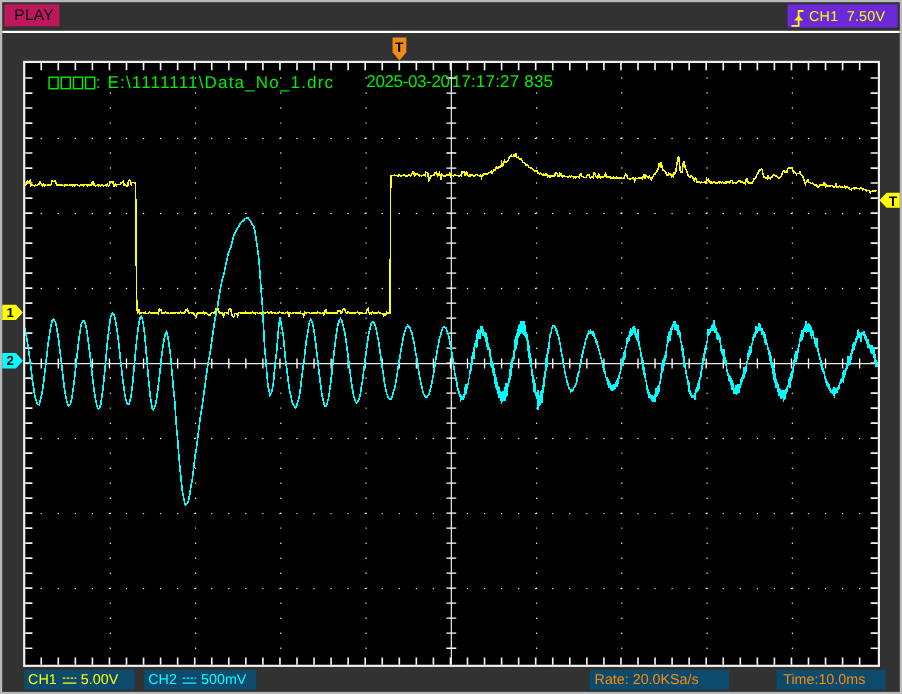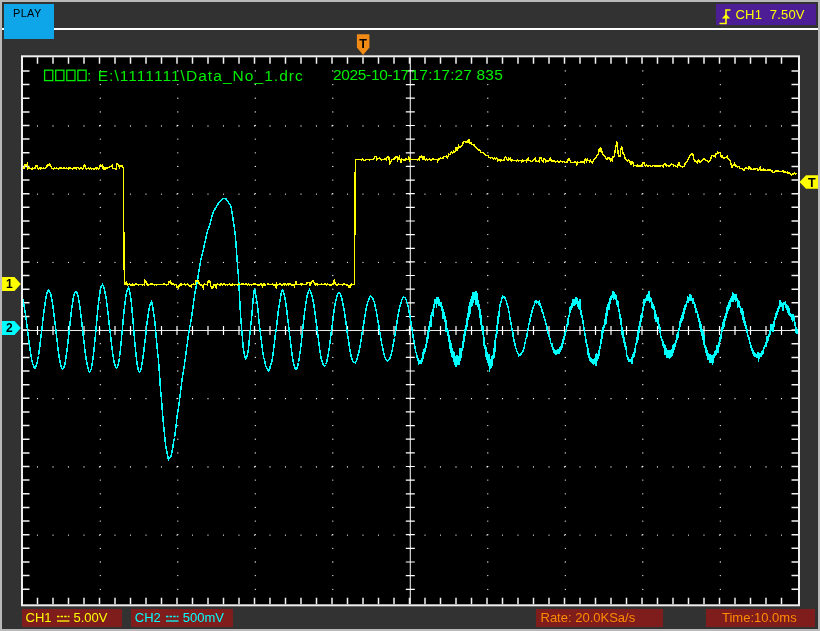--- a/index.html
+++ b/index.html
@@ -1,23 +1,23 @@
 <!DOCTYPE html>
 <html><head><meta charset="utf-8"><style>
 html,body{margin:0;padding:0}
 body{width:820px;height:631px;position:relative;background:#323232;overflow:hidden;
      font-family:"Liberation Sans",sans-serif;}
 .frame{position:absolute;left:0;top:0;right:0;bottom:0;border:2px solid #b9b9b9;pointer-events:none;z-index:50}
 .wline{position:absolute;left:2px;top:28px;width:816px;height:2px;background:#fff}
-.play{position:absolute;left:4px;top:4px;width:50px;height:35px;background:#0ea5e9;
-      color:#000;font-size:11px;line-height:19.5px;padding-left:9px;box-sizing:border-box;letter-spacing:0.3px}
-.trigbox{position:absolute;left:715.5px;top:3.7px;width:100px;height:21px;background:#4c1d95;color:#ffef00}
+.play{position:absolute;left:4px;top:4px;width:50px;height:20px;background:#be185d;
+      color:#000;font-size:14px;line-height:19.5px;padding-left:9px;box-sizing:border-box;letter-spacing:0.3px}
+.trigbox{position:absolute;left:715.5px;top:3.7px;width:100px;height:21px;background:#6d28d9;color:#ffef00}
 .trigbox span{position:absolute;left:20px;top:3px;font-size:13px;color:#ffff00;letter-spacing:0.2px}
 .gtxt{position:absolute;color:#00ef00;font-size:15.5px;z-index:5}
-.box{position:absolute;top:608.5px;height:18.8px;background:#7f1d1d;font-size:13px;line-height:18.8px;white-space:nowrap}
+.box{position:absolute;top:608.5px;height:18.8px;background:#0c4a6e;font-size:13px;line-height:18.8px;white-space:nowrap}
 .cpl{display:inline-block;vertical-align:-1px;margin:0 4px}
 .org{color:#ff8b00}
 </style></head>
 <body>
 <svg width="820" height="631" viewBox="0 0 820 631" style="position:absolute;left:0;top:0">
 <rect x="22" y="56.3" width="777" height="549" fill="#000"></rect>
 <path fill="none" stroke="#ffffff" stroke-width="1.3" stroke-linecap="round" d="M37.5 125.9v0.01 M53 125.9v0.01 M68.5 125.9v0.01 M84 125.9v0.01 M99.5 125.9v0.01 M115 125.9v0.01 M130.5 125.9v0.01 M146 125.9v0.01 M161.5 125.9v0.01 M177 125.9v0.01 M192.5 125.9v0.01 M208 125.9v0.01 M223.5 125.9v0.01 M239 125.9v0.01 M254.5 125.9v0.01 M270 125.9v0.01 M285.5 125.9v0.01 M301 125.9v0.01 M316.5 125.9v0.01 M332 125.9v0.01 M347.5 125.9v0.01 M363 125.9v0.01 M378.5 125.9v0.01 M394 125.9v0.01 M409.5 125.9v0.01 M425 125.9v0.01 M440.5 125.9v0.01 M456 125.9v0.01 M471.5 125.9v0.01 M487 125.9v0.01 M502.5 125.9v0.01 M518 125.9v0.01 M533.5 125.9v0.01 M549 125.9v0.01 M564.5 125.9v0.01 M580 125.9v0.01 M595.5 125.9v0.01 M611 125.9v0.01 M626.5 125.9v0.01 M642 125.9v0.01 M657.5 125.9v0.01 M673 125.9v0.01 M688.5 125.9v0.01 M704 125.9v0.01 M719.5 125.9v0.01 M735 125.9v0.01 M750.5 125.9v0.01 M766 125.9v0.01 M781.5 125.9v0.01 M37.5 194.1v0.01 M53 194.1v0.01 M68.5 194.1v0.01 M84 194.1v0.01 M99.5 194.1v0.01 M115 194.1v0.01 M130.5 194.1v0.01 M146 194.1v0.01 M161.5 194.1v0.01 M177 194.1v0.01 M192.5 194.1v0.01 M208 194.1v0.01 M223.5 194.1v0.01 M239 194.1v0.01 M254.5 194.1v0.01 M270 194.1v0.01 M285.5 194.1v0.01 M301 194.1v0.01 M316.5 194.1v0.01 M332 194.1v0.01 M347.5 194.1v0.01 M363 194.1v0.01 M378.5 194.1v0.01 M394 194.1v0.01 M409.5 194.1v0.01 M425 194.1v0.01 M440.5 194.1v0.01 M456 194.1v0.01 M471.5 194.1v0.01 M487 194.1v0.01 M502.5 194.1v0.01 M518 194.1v0.01 M533.5 194.1v0.01 M549 194.1v0.01 M564.5 194.1v0.01 M580 194.1v0.01 M595.5 194.1v0.01 M611 194.1v0.01 M626.5 194.1v0.01 M642 194.1v0.01 M657.5 194.1v0.01 M673 194.1v0.01 M688.5 194.1v0.01 M704 194.1v0.01 M719.5 194.1v0.01 M735 194.1v0.01 M750.5 194.1v0.01 M766 194.1v0.01 M781.5 194.1v0.01 M37.5 262.3v0.01 M53 262.3v0.01 M68.5 262.3v0.01 M84 262.3v0.01 M99.5 262.3v0.01 M115 262.3v0.01 M130.5 262.3v0.01 M146 262.3v0.01 M161.5 262.3v0.01 M177 262.3v0.01 M192.5 262.3v0.01 M208 262.3v0.01 M223.5 262.3v0.01 M239 262.3v0.01 M254.5 262.3v0.01 M270 262.3v0.01 M285.5 262.3v0.01 M301 262.3v0.01 M316.5 262.3v0.01 M332 262.3v0.01 M347.5 262.3v0.01 M363 262.3v0.01 M378.5 262.3v0.01 M394 262.3v0.01 M409.5 262.3v0.01 M425 262.3v0.01 M440.5 262.3v0.01 M456 262.3v0.01 M471.5 262.3v0.01 M487 262.3v0.01 M502.5 262.3v0.01 M518 262.3v0.01 M533.5 262.3v0.01 M549 262.3v0.01 M564.5 262.3v0.01 M580 262.3v0.01 M595.5 262.3v0.01 M611 262.3v0.01 M626.5 262.3v0.01 M642 262.3v0.01 M657.5 262.3v0.01 M673 262.3v0.01 M688.5 262.3v0.01 M704 262.3v0.01 M719.5 262.3v0.01 M735 262.3v0.01 M750.5 262.3v0.01 M766 262.3v0.01 M781.5 262.3v0.01 M37.5 398.7v0.01 M53 398.7v0.01 M68.5 398.7v0.01 M84 398.7v0.01 M99.5 398.7v0.01 M115 398.7v0.01 M130.5 398.7v0.01 M146 398.7v0.01 M161.5 398.7v0.01 M177 398.7v0.01 M192.5 398.7v0.01 M208 398.7v0.01 M223.5 398.7v0.01 M239 398.7v0.01 M254.5 398.7v0.01 M270 398.7v0.01 M285.5 398.7v0.01 M301 398.7v0.01 M316.5 398.7v0.01 M332 398.7v0.01 M347.5 398.7v0.01 M363 398.7v0.01 M378.5 398.7v0.01 M394 398.7v0.01 M409.5 398.7v0.01 M425 398.7v0.01 M440.5 398.7v0.01 M456 398.7v0.01 M471.5 398.7v0.01 M487 398.7v0.01 M502.5 398.7v0.01 M518 398.7v0.01 M533.5 398.7v0.01 M549 398.7v0.01 M564.5 398.7v0.01 M580 398.7v0.01 M595.5 398.7v0.01 M611 398.7v0.01 M626.5 398.7v0.01 M642 398.7v0.01 M657.5 398.7v0.01 M673 398.7v0.01 M688.5 398.7v0.01 M704 398.7v0.01 M719.5 398.7v0.01 M735 398.7v0.01 M750.5 398.7v0.01 M766 398.7v0.01 M781.5 398.7v0.01 M37.5 466.9v0.01 M53 466.9v0.01 M68.5 466.9v0.01 M84 466.9v0.01 M99.5 466.9v0.01 M115 466.9v0.01 M130.5 466.9v0.01 M146 466.9v0.01 M161.5 466.9v0.01 M177 466.9v0.01 M192.5 466.9v0.01 M208 466.9v0.01 M223.5 466.9v0.01 M239 466.9v0.01 M254.5 466.9v0.01 M270 466.9v0.01 M285.5 466.9v0.01 M301 466.9v0.01 M316.5 466.9v0.01 M332 466.9v0.01 M347.5 466.9v0.01 M363 466.9v0.01 M378.5 466.9v0.01 M394 466.9v0.01 M409.5 466.9v0.01 M425 466.9v0.01 M440.5 466.9v0.01 M456 466.9v0.01 M471.5 466.9v0.01 M487 466.9v0.01 M502.5 466.9v0.01 M518 466.9v0.01 M533.5 466.9v0.01 M549 466.9v0.01 M564.5 466.9v0.01 M580 466.9v0.01 M595.5 466.9v0.01 M611 466.9v0.01 M626.5 466.9v0.01 M642 466.9v0.01 M657.5 466.9v0.01 M673 466.9v0.01 M688.5 466.9v0.01 M704 466.9v0.01 M719.5 466.9v0.01 M735 466.9v0.01 M750.5 466.9v0.01 M766 466.9v0.01 M781.5 466.9v0.01 M37.5 535.1v0.01 M53 535.1v0.01 M68.5 535.1v0.01 M84 535.1v0.01 M99.5 535.1v0.01 M115 535.1v0.01 M130.5 535.1v0.01 M146 535.1v0.01 M161.5 535.1v0.01 M177 535.1v0.01 M192.5 535.1v0.01 M208 535.1v0.01 M223.5 535.1v0.01 M239 535.1v0.01 M254.5 535.1v0.01 M270 535.1v0.01 M285.5 535.1v0.01 M301 535.1v0.01 M316.5 535.1v0.01 M332 535.1v0.01 M347.5 535.1v0.01 M363 535.1v0.01 M378.5 535.1v0.01 M394 535.1v0.01 M409.5 535.1v0.01 M425 535.1v0.01 M440.5 535.1v0.01 M456 535.1v0.01 M471.5 535.1v0.01 M487 535.1v0.01 M502.5 535.1v0.01 M518 535.1v0.01 M533.5 535.1v0.01 M549 535.1v0.01 M564.5 535.1v0.01 M580 535.1v0.01 M595.5 535.1v0.01 M611 535.1v0.01 M626.5 535.1v0.01 M642 535.1v0.01 M657.5 535.1v0.01 M673 535.1v0.01 M688.5 535.1v0.01 M704 535.1v0.01 M719.5 535.1v0.01 M735 535.1v0.01 M750.5 535.1v0.01 M766 535.1v0.01 M781.5 535.1v0.01 M100.3 70.9v0.01 M100.3 84.6v0.01 M100.3 98.2v0.01 M100.3 111.9v0.01 M100.3 125.5v0.01 M100.3 139.1v0.01 M100.3 152.8v0.01 M100.3 166.4v0.01 M100.3 180.1v0.01 M100.3 193.7v0.01 M100.3 207.3v0.01 M100.3 221v0.01 M100.3 234.6v0.01 M100.3 248.3v0.01 M100.3 261.9v0.01 M100.3 275.5v0.01 M100.3 289.2v0.01 M100.3 302.8v0.01 M100.3 316.5v0.01 M100.3 330.1v0.01 M100.3 343.7v0.01 M100.3 357.4v0.01 M100.3 371v0.01 M100.3 384.7v0.01 M100.3 398.3v0.01 M100.3 411.9v0.01 M100.3 425.6v0.01 M100.3 439.2v0.01 M100.3 452.9v0.01 M100.3 466.5v0.01 M100.3 480.1v0.01 M100.3 493.8v0.01 M100.3 507.4v0.01 M100.3 521.1v0.01 M100.3 534.7v0.01 M100.3 548.3v0.01 M100.3 562v0.01 M100.3 575.6v0.01 M100.3 589.3v0.01 M177.8 70.9v0.01 M177.8 84.6v0.01 M177.8 98.2v0.01 M177.8 111.9v0.01 M177.8 125.5v0.01 M177.8 139.1v0.01 M177.8 152.8v0.01 M177.8 166.4v0.01 M177.8 180.1v0.01 M177.8 193.7v0.01 M177.8 207.3v0.01 M177.8 221v0.01 M177.8 234.6v0.01 M177.8 248.3v0.01 M177.8 261.9v0.01 M177.8 275.5v0.01 M177.8 289.2v0.01 M177.8 302.8v0.01 M177.8 316.5v0.01 M177.8 330.1v0.01 M177.8 343.7v0.01 M177.8 357.4v0.01 M177.8 371v0.01 M177.8 384.7v0.01 M177.8 398.3v0.01 M177.8 411.9v0.01 M177.8 425.6v0.01 M177.8 439.2v0.01 M177.8 452.9v0.01 M177.8 466.5v0.01 M177.8 480.1v0.01 M177.8 493.8v0.01 M177.8 507.4v0.01 M177.8 521.1v0.01 M177.8 534.7v0.01 M177.8 548.3v0.01 M177.8 562v0.01 M177.8 575.6v0.01 M177.8 589.3v0.01 M255.3 70.9v0.01 M255.3 84.6v0.01 M255.3 98.2v0.01 M255.3 111.9v0.01 M255.3 125.5v0.01 M255.3 139.1v0.01 M255.3 152.8v0.01 M255.3 166.4v0.01 M255.3 180.1v0.01 M255.3 193.7v0.01 M255.3 207.3v0.01 M255.3 221v0.01 M255.3 234.6v0.01 M255.3 248.3v0.01 M255.3 261.9v0.01 M255.3 275.5v0.01 M255.3 289.2v0.01 M255.3 302.8v0.01 M255.3 316.5v0.01 M255.3 330.1v0.01 M255.3 343.7v0.01 M255.3 357.4v0.01 M255.3 371v0.01 M255.3 384.7v0.01 M255.3 398.3v0.01 M255.3 411.9v0.01 M255.3 425.6v0.01 M255.3 439.2v0.01 M255.3 452.9v0.01 M255.3 466.5v0.01 M255.3 480.1v0.01 M255.3 493.8v0.01 M255.3 507.4v0.01 M255.3 521.1v0.01 M255.3 534.7v0.01 M255.3 548.3v0.01 M255.3 562v0.01 M255.3 575.6v0.01 M255.3 589.3v0.01 M332.8 70.9v0.01 M332.8 84.6v0.01 M332.8 98.2v0.01 M332.8 111.9v0.01 M332.8 125.5v0.01 M332.8 139.1v0.01 M332.8 152.8v0.01 M332.8 166.4v0.01 M332.8 180.1v0.01 M332.8 193.7v0.01 M332.8 207.3v0.01 M332.8 221v0.01 M332.8 234.6v0.01 M332.8 248.3v0.01 M332.8 261.9v0.01 M332.8 275.5v0.01 M332.8 289.2v0.01 M332.8 302.8v0.01 M332.8 316.5v0.01 M332.8 330.1v0.01 M332.8 343.7v0.01 M332.8 357.4v0.01 M332.8 371v0.01 M332.8 384.7v0.01 M332.8 398.3v0.01 M332.8 411.9v0.01 M332.8 425.6v0.01 M332.8 439.2v0.01 M332.8 452.9v0.01 M332.8 466.5v0.01 M332.8 480.1v0.01 M332.8 493.8v0.01 M332.8 507.4v0.01 M332.8 521.1v0.01 M332.8 534.7v0.01 M332.8 548.3v0.01 M332.8 562v0.01 M332.8 575.6v0.01 M332.8 589.3v0.01 M487.8 70.9v0.01 M487.8 84.6v0.01 M487.8 98.2v0.01 M487.8 111.9v0.01 M487.8 125.5v0.01 M487.8 139.1v0.01 M487.8 152.8v0.01 M487.8 166.4v0.01 M487.8 180.1v0.01 M487.8 193.7v0.01 M487.8 207.3v0.01 M487.8 221v0.01 M487.8 234.6v0.01 M487.8 248.3v0.01 M487.8 261.9v0.01 M487.8 275.5v0.01 M487.8 289.2v0.01 M487.8 302.8v0.01 M487.8 316.5v0.01 M487.8 330.1v0.01 M487.8 343.7v0.01 M487.8 357.4v0.01 M487.8 371v0.01 M487.8 384.7v0.01 M487.8 398.3v0.01 M487.8 411.9v0.01 M487.8 425.6v0.01 M487.8 439.2v0.01 M487.8 452.9v0.01 M487.8 466.5v0.01 M487.8 480.1v0.01 M487.8 493.8v0.01 M487.8 507.4v0.01 M487.8 521.1v0.01 M487.8 534.7v0.01 M487.8 548.3v0.01 M487.8 562v0.01 M487.8 575.6v0.01 M487.8 589.3v0.01 M565.3 70.9v0.01 M565.3 84.6v0.01 M565.3 98.2v0.01 M565.3 111.9v0.01 M565.3 125.5v0.01 M565.3 139.1v0.01 M565.3 152.8v0.01 M565.3 166.4v0.01 M565.3 180.1v0.01 M565.3 193.7v0.01 M565.3 207.3v0.01 M565.3 221v0.01 M565.3 234.6v0.01 M565.3 248.3v0.01 M565.3 261.9v0.01 M565.3 275.5v0.01 M565.3 289.2v0.01 M565.3 302.8v0.01 M565.3 316.5v0.01 M565.3 330.1v0.01 M565.3 343.7v0.01 M565.3 357.4v0.01 M565.3 371v0.01 M565.3 384.7v0.01 M565.3 398.3v0.01 M565.3 411.9v0.01 M565.3 425.6v0.01 M565.3 439.2v0.01 M565.3 452.9v0.01 M565.3 466.5v0.01 M565.3 480.1v0.01 M565.3 493.8v0.01 M565.3 507.4v0.01 M565.3 521.1v0.01 M565.3 534.7v0.01 M565.3 548.3v0.01 M565.3 562v0.01 M565.3 575.6v0.01 M565.3 589.3v0.01 M642.8 70.9v0.01 M642.8 84.6v0.01 M642.8 98.2v0.01 M642.8 111.9v0.01 M642.8 125.5v0.01 M642.8 139.1v0.01 M642.8 152.8v0.01 M642.8 166.4v0.01 M642.8 180.1v0.01 M642.8 193.7v0.01 M642.8 207.3v0.01 M642.8 221v0.01 M642.8 234.6v0.01 M642.8 248.3v0.01 M642.8 261.9v0.01 M642.8 275.5v0.01 M642.8 289.2v0.01 M642.8 302.8v0.01 M642.8 316.5v0.01 M642.8 330.1v0.01 M642.8 343.7v0.01 M642.8 357.4v0.01 M642.8 371v0.01 M642.8 384.7v0.01 M642.8 398.3v0.01 M642.8 411.9v0.01 M642.8 425.6v0.01 M642.8 439.2v0.01 M642.8 452.9v0.01 M642.8 466.5v0.01 M642.8 480.1v0.01 M642.8 493.8v0.01 M642.8 507.4v0.01 M642.8 521.1v0.01 M642.8 534.7v0.01 M642.8 548.3v0.01 M642.8 562v0.01 M642.8 575.6v0.01 M642.8 589.3v0.01 M720.3 70.9v0.01 M720.3 84.6v0.01 M720.3 98.2v0.01 M720.3 111.9v0.01 M720.3 125.5v0.01 M720.3 139.1v0.01 M720.3 152.8v0.01 M720.3 166.4v0.01 M720.3 180.1v0.01 M720.3 193.7v0.01 M720.3 207.3v0.01 M720.3 221v0.01 M720.3 234.6v0.01 M720.3 248.3v0.01 M720.3 261.9v0.01 M720.3 275.5v0.01 M720.3 289.2v0.01 M720.3 302.8v0.01 M720.3 316.5v0.01 M720.3 330.1v0.01 M720.3 343.7v0.01 M720.3 357.4v0.01 M720.3 371v0.01 M720.3 384.7v0.01 M720.3 398.3v0.01 M720.3 411.9v0.01 M720.3 425.6v0.01 M720.3 439.2v0.01 M720.3 452.9v0.01 M720.3 466.5v0.01 M720.3 480.1v0.01 M720.3 493.8v0.01 M720.3 507.4v0.01 M720.3 521.1v0.01 M720.3 534.7v0.01 M720.3 548.3v0.01 M720.3 562v0.01 M720.3 575.6v0.01 M720.3 589.3v0.01"></path>
 <path stroke="#e9e9e9" stroke-width="1.1" d="M23 330.5H798 M410.3 57.3V604.3"></path>
 <path stroke="#ffffff" stroke-width="1.2" d="M37.5 326v9 M53 326v9 M68.5 326v9 M84 326v9 M99.5 326v9 M115 326v9 M130.5 326v9 M146 326v9 M161.5 326v9 M177 326v9 M192.5 326v9 M208 326v9 M223.5 326v9 M239 326v9 M254.5 326v9 M270 326v9 M285.5 326v9 M301 326v9 M316.5 326v9 M332 326v9 M347.5 326v9 M363 326v9 M378.5 326v9 M394 326v9 M409.5 326v9 M425 326v9 M440.5 326v9 M456 326v9 M471.5 326v9 M487 326v9 M502.5 326v9 M518 326v9 M533.5 326v9 M549 326v9 M564.5 326v9 M580 326v9 M595.5 326v9 M611 326v9 M626.5 326v9 M642 326v9 M657.5 326v9 M673 326v9 M688.5 326v9 M704 326v9 M719.5 326v9 M735 326v9 M750.5 326v9 M766 326v9 M781.5 326v9 M405.8 70.9h9 M405.8 84.6h9 M405.8 98.2h9 M405.8 111.9h9 M405.8 125.5h9 M405.8 139.1h9 M405.8 152.8h9 M405.8 166.4h9 M405.8 180.1h9 M405.8 193.7h9 M405.8 207.3h9 M405.8 221h9 M405.8 234.6h9 M405.8 248.3h9 M405.8 261.9h9 M405.8 275.5h9 M405.8 289.2h9 M405.8 302.8h9 M405.8 316.5h9 M405.8 330.1h9 M405.8 343.7h9 M405.8 357.4h9 M405.8 371h9 M405.8 384.7h9 M405.8 398.3h9 M405.8 411.9h9 M405.8 425.6h9 M405.8 439.2h9 M405.8 452.9h9 M405.8 466.5h9 M405.8 480.1h9 M405.8 493.8h9 M405.8 507.4h9 M405.8 521.1h9 M405.8 534.7h9 M405.8 548.3h9 M405.8 562h9 M405.8 575.6h9 M405.8 589.3h9"></path>
 <path stroke="#f2f2f2" stroke-width="1.5" d="M37.5 57.3v6.5 M37.5 604.3v-6.5 M53 57.3v6.5 M53 604.3v-6.5 M68.5 57.3v6.5 M68.5 604.3v-6.5 M84 57.3v6.5 M84 604.3v-6.5 M99.5 57.3v6.5 M99.5 604.3v-6.5 M115 57.3v6.5 M115 604.3v-6.5 M130.5 57.3v6.5 M130.5 604.3v-6.5 M146 57.3v6.5 M146 604.3v-6.5 M161.5 57.3v6.5 M161.5 604.3v-6.5 M177 57.3v6.5 M177 604.3v-6.5 M192.5 57.3v6.5 M192.5 604.3v-6.5 M208 57.3v6.5 M208 604.3v-6.5 M223.5 57.3v6.5 M223.5 604.3v-6.5 M239 57.3v6.5 M239 604.3v-6.5 M254.5 57.3v6.5 M254.5 604.3v-6.5 M270 57.3v6.5 M270 604.3v-6.5 M285.5 57.3v6.5 M285.5 604.3v-6.5 M301 57.3v6.5 M301 604.3v-6.5 M316.5 57.3v6.5 M316.5 604.3v-6.5 M332 57.3v6.5 M332 604.3v-6.5 M347.5 57.3v6.5 M347.5 604.3v-6.5 M363 57.3v6.5 M363 604.3v-6.5 M378.5 57.3v6.5 M378.5 604.3v-6.5 M394 57.3v6.5 M394 604.3v-6.5 M409.5 57.3v6.5 M409.5 604.3v-6.5 M425 57.3v6.5 M425 604.3v-6.5 M440.5 57.3v6.5 M440.5 604.3v-6.5 M456 57.3v6.5 M456 604.3v-6.5 M471.5 57.3v6.5 M471.5 604.3v-6.5 M487 57.3v6.5 M487 604.3v-6.5 M502.5 57.3v6.5 M502.5 604.3v-6.5 M518 57.3v6.5 M518 604.3v-6.5 M533.5 57.3v6.5 M533.5 604.3v-6.5 M549 57.3v6.5 M549 604.3v-6.5 M564.5 57.3v6.5 M564.5 604.3v-6.5 M580 57.3v6.5 M580 604.3v-6.5 M595.5 57.3v6.5 M595.5 604.3v-6.5 M611 57.3v6.5 M611 604.3v-6.5 M626.5 57.3v6.5 M626.5 604.3v-6.5 M642 57.3v6.5 M642 604.3v-6.5 M657.5 57.3v6.5 M657.5 604.3v-6.5 M673 57.3v6.5 M673 604.3v-6.5 M688.5 57.3v6.5 M688.5 604.3v-6.5 M704 57.3v6.5 M704 604.3v-6.5 M719.5 57.3v6.5 M719.5 604.3v-6.5 M735 57.3v6.5 M735 604.3v-6.5 M750.5 57.3v6.5 M750.5 604.3v-6.5 M766 57.3v6.5 M766 604.3v-6.5 M781.5 57.3v6.5 M781.5 604.3v-6.5 M23 70.9h6.5 M798 70.9h-6.5 M23 84.6h6.5 M798 84.6h-6.5 M23 98.2h6.5 M798 98.2h-6.5 M23 111.9h6.5 M798 111.9h-6.5 M23 125.5h6.5 M798 125.5h-6.5 M23 139.1h6.5 M798 139.1h-6.5 M23 152.8h6.5 M798 152.8h-6.5 M23 166.4h6.5 M798 166.4h-6.5 M23 180.1h6.5 M798 180.1h-6.5 M23 193.7h6.5 M798 193.7h-6.5 M23 207.3h6.5 M798 207.3h-6.5 M23 221h6.5 M798 221h-6.5 M23 234.6h6.5 M798 234.6h-6.5 M23 248.3h6.5 M798 248.3h-6.5 M23 261.9h6.5 M798 261.9h-6.5 M23 275.5h6.5 M798 275.5h-6.5 M23 289.2h6.5 M798 289.2h-6.5 M23 302.8h6.5 M798 302.8h-6.5 M23 316.5h6.5 M798 316.5h-6.5 M23 330.1h6.5 M798 330.1h-6.5 M23 343.7h6.5 M798 343.7h-6.5 M23 357.4h6.5 M798 357.4h-6.5 M23 371h6.5 M798 371h-6.5 M23 384.7h6.5 M798 384.7h-6.5 M23 398.3h6.5 M798 398.3h-6.5 M23 411.9h6.5 M798 411.9h-6.5 M23 425.6h6.5 M798 425.6h-6.5 M23 439.2h6.5 M798 439.2h-6.5 M23 452.9h6.5 M798 452.9h-6.5 M23 466.5h6.5 M798 466.5h-6.5 M23 480.1h6.5 M798 480.1h-6.5 M23 493.8h6.5 M798 493.8h-6.5 M23 507.4h6.5 M798 507.4h-6.5 M23 521.1h6.5 M798 521.1h-6.5 M23 534.7h6.5 M798 534.7h-6.5 M23 548.3h6.5 M798 548.3h-6.5 M23 562h6.5 M798 562h-6.5 M23 575.6h6.5 M798 575.6h-6.5 M23 589.3h6.5 M798 589.3h-6.5"></path>
@@ -45,25 +45,25 @@
 <div class="wline"></div>
 <div class="play">PLAY</div>
 <div class="trigbox">
  <svg width="20" height="21" style="position:absolute;left:0;top:0">
   <path d="M3.5 19.5h6.5v-13.5h4.5" fill="none" stroke="#ffff00" stroke-width="1.6"></path>
   <polygon points="10,10 14.2,14.6 5.8,14.6" fill="#ffff00"></polygon>
  </svg>
  <span>CH1&nbsp;&nbsp;7.50V</span>
 </div>
 <div class="gtxt" style="left:87px;top:67px;letter-spacing:1.05px">: E:\1111111\Data_No_1.drc</div>
-<div class="gtxt" style="left:333px;top:66.3px;letter-spacing:-0.35px">2025-10-17</div>
+<div class="gtxt" style="left:333px;top:66.3px;letter-spacing:-0.35px">2025-03-20</div>
 <div class="gtxt" style="left:410.6px;top:66.3px;letter-spacing:0.15px">17:17:27 835</div>
 <div class="box" style="left:22px;width:96.5px;color:#ffff00;padding-left:3.5px">CH1<svg class="cpl" width="14" height="9">
       <path d="M1 2.5h2.4 M4.6 2.5h2.4 M8.2 2.5h2.4 M11.8 2.5h1.6" stroke="#ffff00" stroke-width="1.3" fill="none"></path>
       <path d="M1 7h12.5" stroke="#ffff00" stroke-width="1.3" fill="none"></path>
     </svg>5.00V</div>
 <div class="box" style="left:131px;width:98px;color:#00ffff;padding-left:3.8px">CH2<svg class="cpl" width="14" height="9">
       <path d="M1 2.5h2.4 M4.6 2.5h2.4 M8.2 2.5h2.4 M11.8 2.5h1.6" stroke="#00ffff" stroke-width="1.3" fill="none"></path>
       <path d="M1 7h12.5" stroke="#00ffff" stroke-width="1.3" fill="none"></path>
     </svg>500mV</div>
 <div class="box org" style="left:536px;width:122.5px;padding-left:4.5px">Rate: 20.0KSa/s</div>
-<div class="box org" style="left:706px;width:92.5px;padding-left:16px">Time:10.0ms</div>
+<div class="box org" style="left:706px;width:92.5px;padding-left:6px">Time:10.0ms</div>
 <div class="frame"></div>
 
 </body></html>

